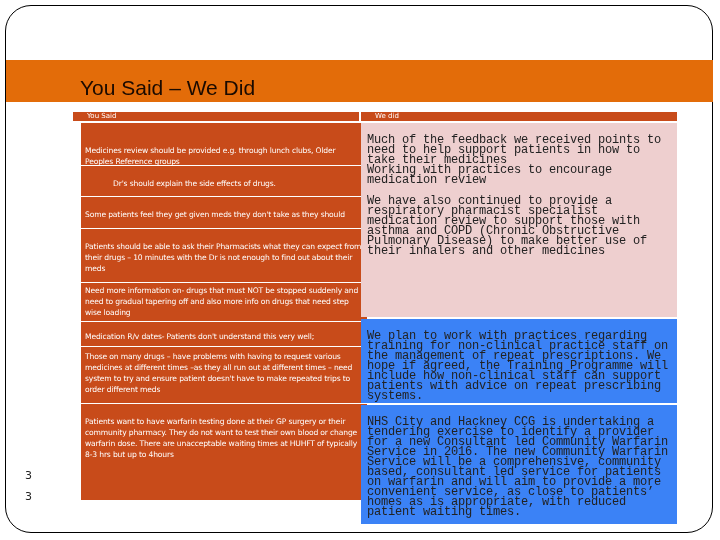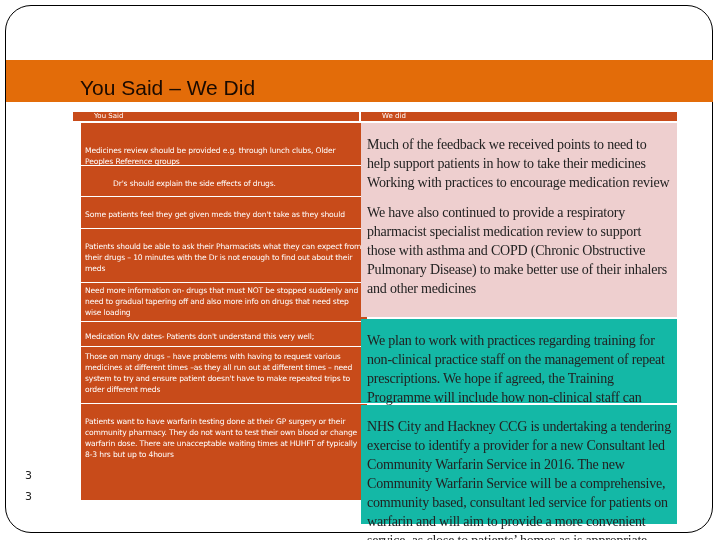--- a/index.html
+++ b/index.html
@@ -21,40 +21,40 @@
       position: absolute; left: 80px; top: 76px;
       font-size: 21px; color: #1a0a00;
       font-family: "Liberation Sans", sans-serif;
       white-space: nowrap;
     }
     .tbl {
       position: absolute; left: 73px; top: 112px; width: 604px;
     }
     .hdr {
       position: absolute; top: 0; height: 9px; background: #C84B1A;
-      color: #fff; font-size: 7px; line-height: 9px; padding-left: 21px; box-sizing: border-box;
+      color: #fff; font-size: 7px; line-height: 9px; padding-left: 14px; box-sizing: border-box;
       font-family: "DejaVu Sans", sans-serif;
     }
     .hdr.left { left: 0; width: 286px; }
     .hdr.right { left: 288px; width: 316px; }
     .lcell {
       position: absolute; left: 0; width: 286px; background: #C84B1A; color: #fff;
       font-size: 7.6px; line-height: 11px; box-sizing: border-box; padding: 0 4px;
       font-family: "DejaVu Sans", sans-serif;
       display: flex; flex-direction: column; justify-content: flex-start; margin-left: 8px;
     }
     .lcell .txt { letter-spacing: -0.15px; }
     .rcell {
       position: absolute; left: 288px; width: 316px; color: #222;
-      font-size: 14px; line-height: 19px; box-sizing: border-box; padding: 0 6px;
-      font-family: Liberation Serif, serif;
+      font-size: 12px; line-height: 10px; box-sizing: border-box; padding: 0 6px;
+      font-family: Liberation Mono, monospace;
     }
     .rcell p { margin: 0; letter-spacing: -0.2px; }
     .rcell.dark { background: #EECFCF; }
-    .rcell.light { background: #14b8a6; }
+    .rcell.light { background: #3b82f6; }
     .slide-num {
       position: absolute; left: 25px; font-size: 11px; color: #222;
       font-family: "DejaVu Sans", sans-serif;
     }
   </style>
 </head>
 <body>
 
 <div class="frame"></div>
 <div class="title-band"></div>

